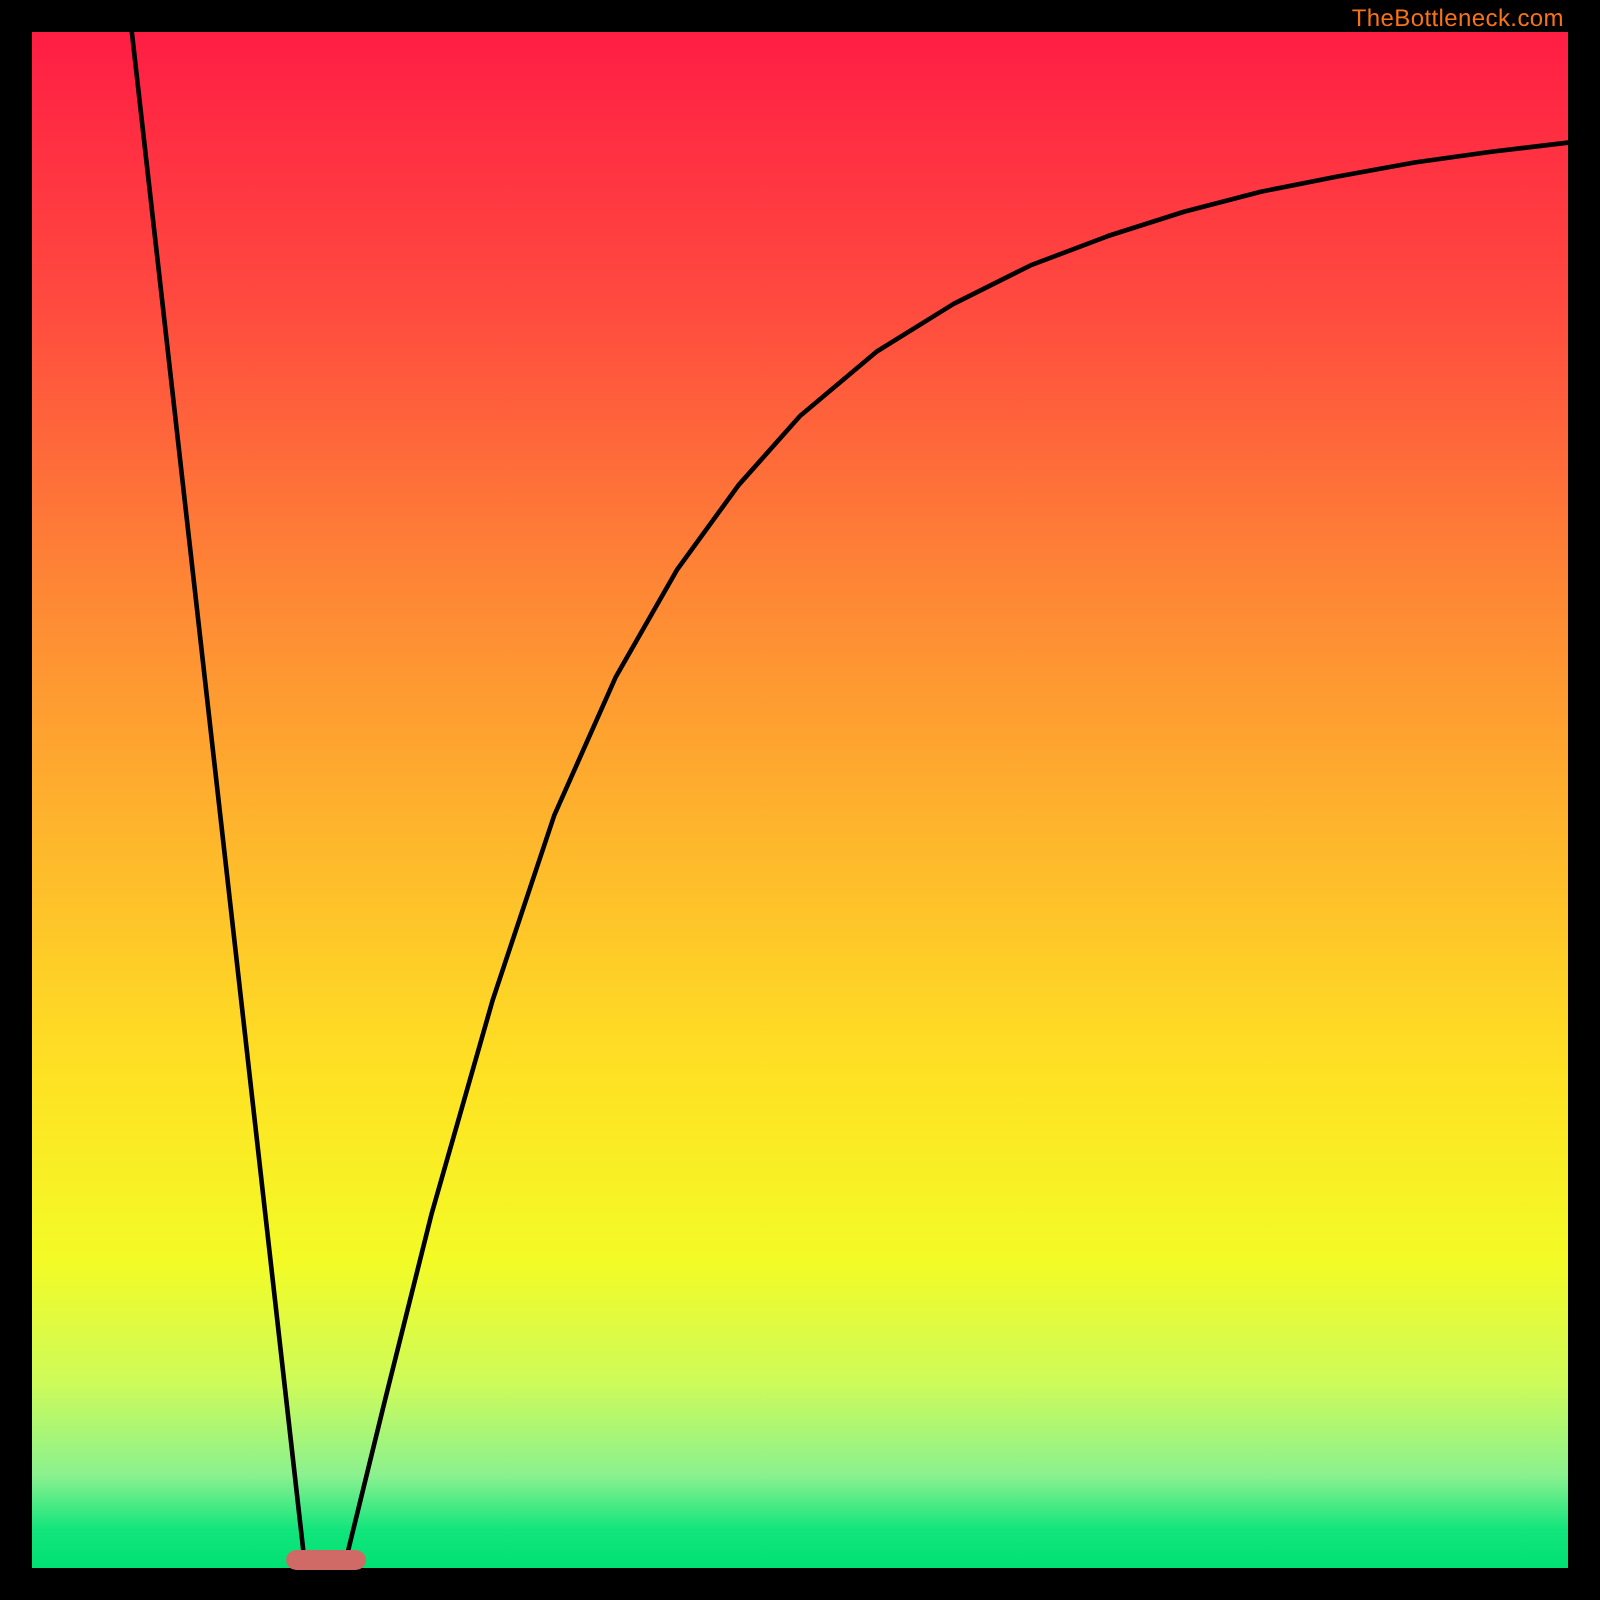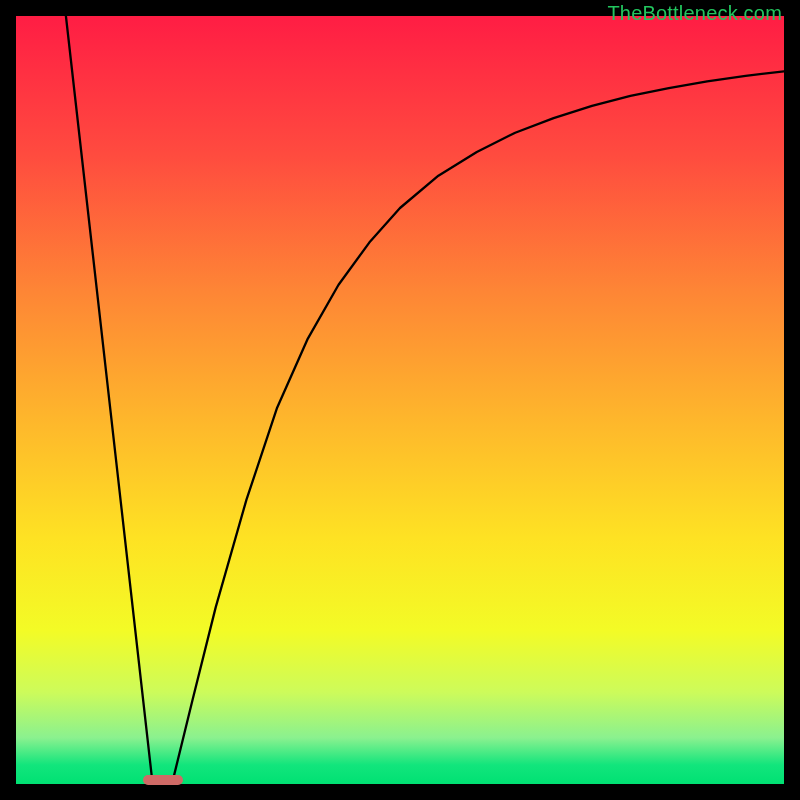--- a/index.html
+++ b/index.html
@@ -29,22 +29,22 @@
     position: absolute;
     left: 0;
     top: 0;
     width: 100%;
     height: 100%;
   }
   .watermark {
     position: absolute;
     top: 2px;
     right: 18px;
-    color: #22c55e;
-    font-size: 20px;
+    color: #f97316;
+    font-size: 12px;
     font-weight: 500;
     letter-spacing: 0.2px;
     user-select: none;
   }
   svg.curves {
     position: absolute;
     left: 0;
     top: 0;
     width: 100%;
     height: 100%;

